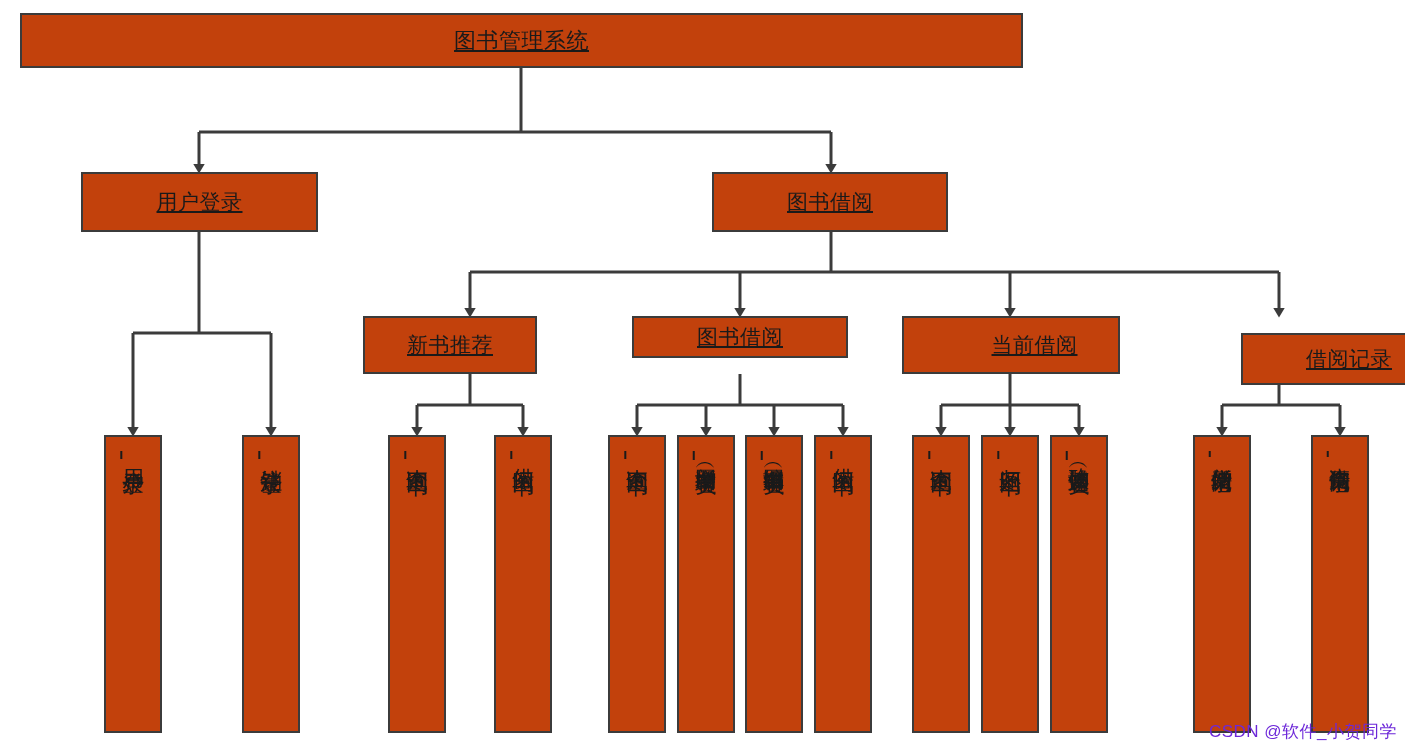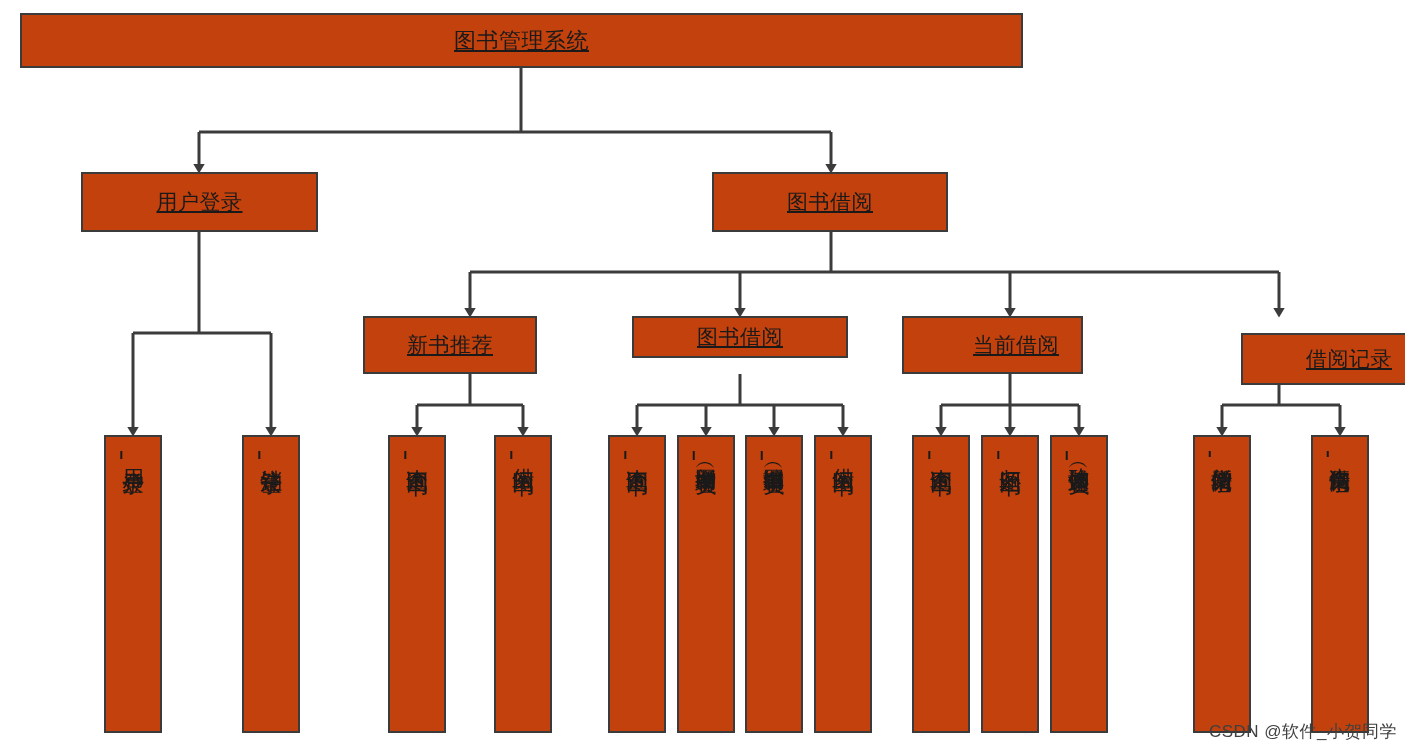--- a/index.html
+++ b/index.html
@@ -44,21 +44,21 @@
     line-height:1.12;
     letter-spacing:2px;
     white-space:nowrap;
   }
   .leaf.tall .label{font-size:21px;letter-spacing:1px;}
 
   #watermark{
     position:absolute;
     right:8px;bottom:4px;
     font-size:17px;
-    color:#404040;
+    color:#6d28d9;
     white-space:nowrap;
     letter-spacing:0.5px;
   }
 </style>
 </head>
 <body>
 
 <div id="stage">
 
   <svg id="wires" viewBox="0 0 1405 747" width="1405" height="747">
@@ -122,21 +122,21 @@
   <div class="node lvl2" style="left:712px;top:172px;width:236px;height:60px;">
     <span class="label">图书借阅</span>
   </div>
 
   <div class="node lvl3" style="left:363px;top:316px;width:174px;height:58px;">
     <span class="label">新书推荐</span>
   </div>
   <div class="node lvl3" style="left:632px;top:316px;width:216px;height:42px;">
     <span class="label">图书借阅</span>
   </div>
-  <div class="node lvl3" style="left:902px;top:316px;width:181px;height:58px;padding-left:47px;">
+  <div class="node lvl3" style="left:902px;top:316px;width:218px;height:58px;padding-left:47px;">
     <span class="label">当前借阅</span>
   </div>
   <div class="node lvl3" style="left:1241px;top:316px;width:216px;height:52px;margin-top:17px;">
     <span class="label">借阅记录</span>
   </div>
 
   <div class="node leaf" style="left:104px;top:435px;width:58px;height:298px;">
     <span class="label">用户登录</span>
   </div>
   <div class="node leaf" style="left:242px;top:435px;width:58px;height:298px;">

